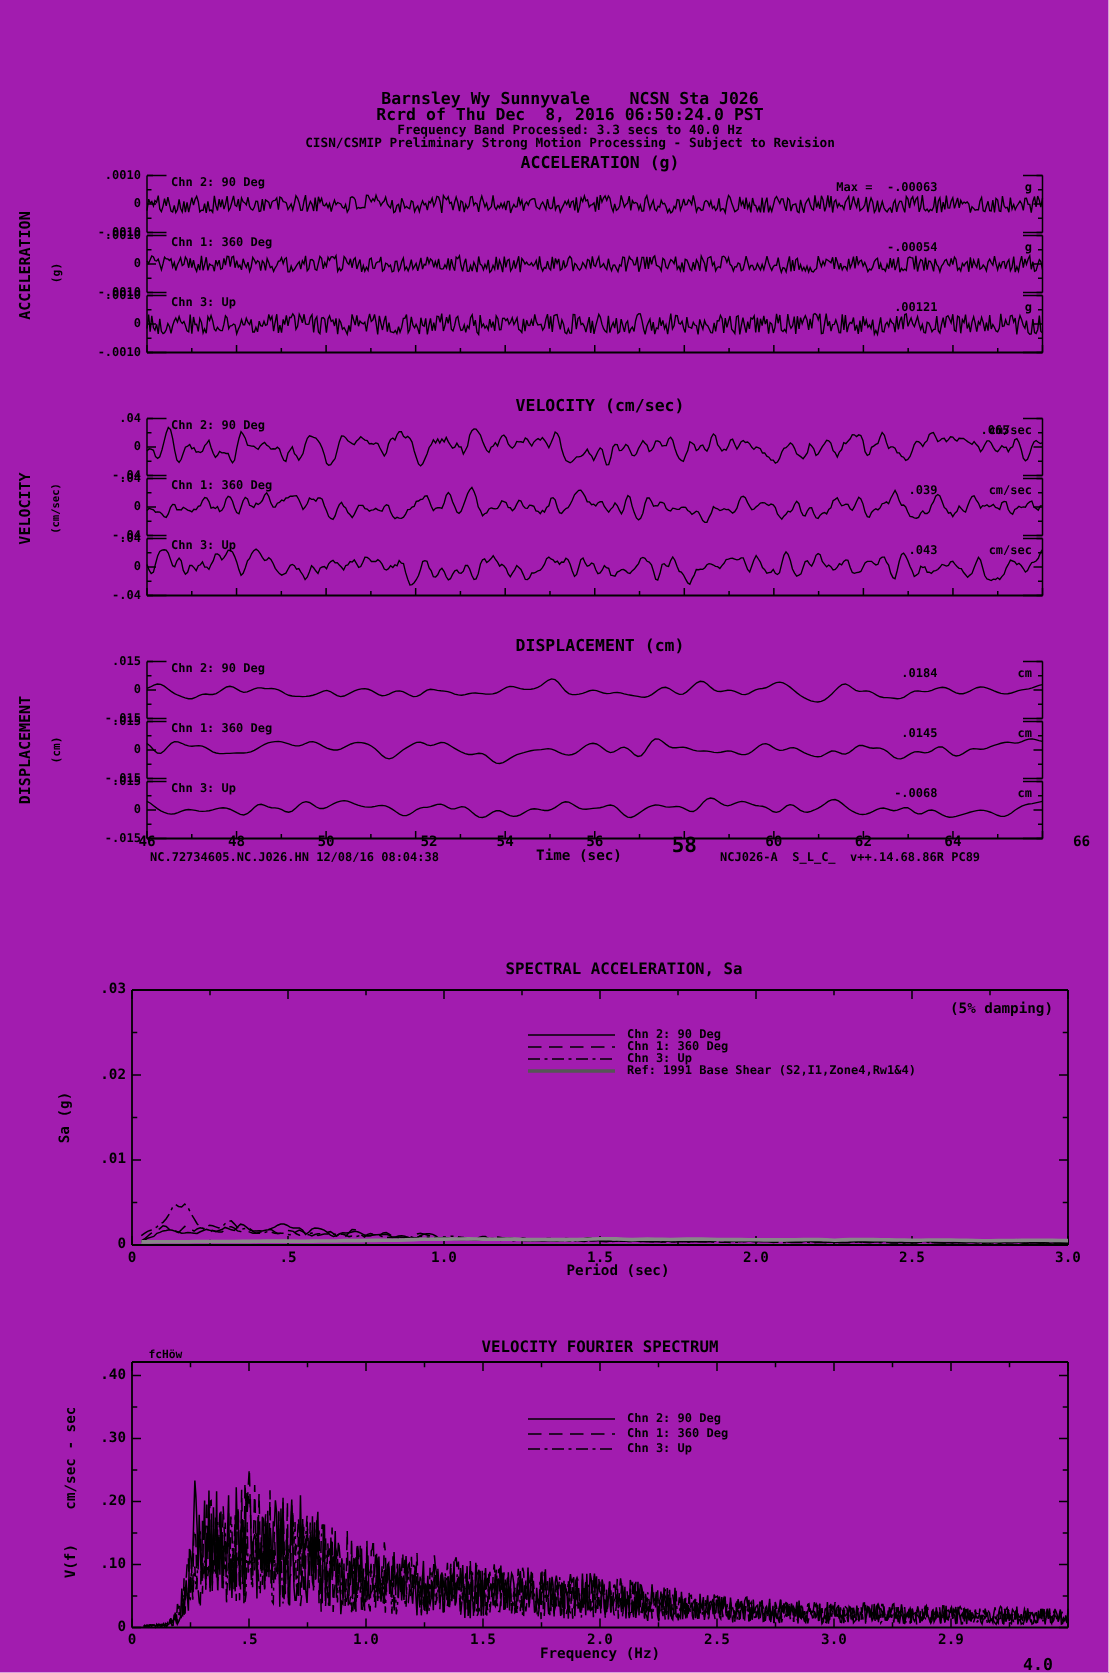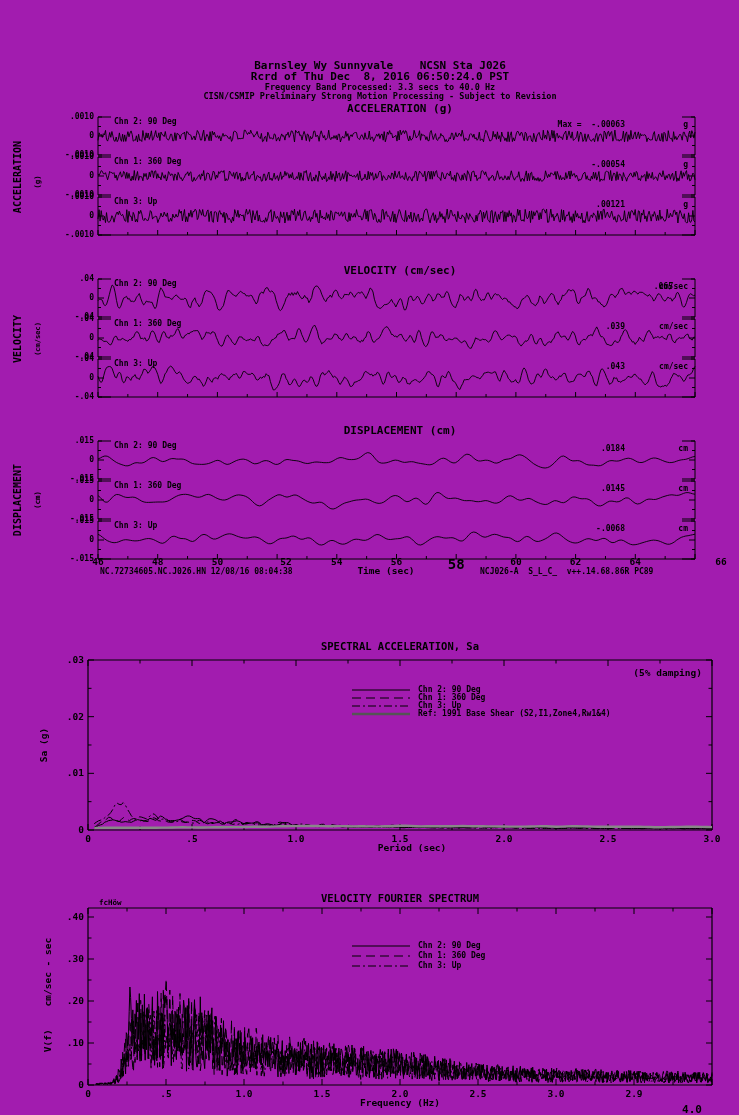--- a/index.html
+++ b/index.html
@@ -354,21 +354,21 @@
     </svg>
 
   <div class="lb s11 ctr" style="left:380px;top:60px">Barnsley Wy Sunnyvale    NCSN Sta J026</div>
   <div class="lb s11 ctr" style="left:380px;top:71px">Rcrd of Thu Dec  8, 2016 06:50:24.0 PST</div>
   <div class="lb s85 ctr" style="left:380px;top:83px">Frequency Band Processed: 3.3 secs to 40.0 Hz</div>
   <div class="lb s85 ctr" style="left:380px;top:92px">CISN/CSMIP Preliminary Strong Motion Processing - Subject to Revision</div>
 
   <div class="lb s11 ctr" style="left:400px;top:103px">ACCELERATION (g)</div>
   <div class="lb s11 ctr" style="left:400px;top:265px">VELOCITY (cm/sec)</div>
   <div class="lb s11 ctr" style="left:400px;top:425px">DISPLACEMENT (cm)</div>
-  <div class="lb s105 ctr" style="left:400px;top:641px">SPECTRAL ACCELERATION, Sa</div>
+  <div class="lb s105 ctr" style="left:416px;top:641px">SPECTRAL ACCELERATION, Sa</div>
   <div class="lb s105 ctr" style="left:400px;top:893px">VELOCITY FOURIER SPECTRUM</div>
 
   <div class="lb s10 rot" style="left:18px;top:177px">ACCELERATION</div>
   <div class="lb s75 rot" style="left:38px;top:182px">(g)</div>
   <div class="lb s10 rot" style="left:18px;top:339px">VELOCITY</div>
   <div class="lb s7  rot" style="left:38px;top:339px">(cm/sec)</div>
   <div class="lb s10 rot" style="left:18px;top:500px">DISPLACEMENT</div>
   <div class="lb s75 rot" style="left:38px;top:500px">(cm)</div>
   <div class="lb s95 rot" style="left:44px;top:745px">Sa (g)</div>
   <div class="lb s95 rot" style="left:48px;top:995px">V(f)    cm/sec - sec</div>

